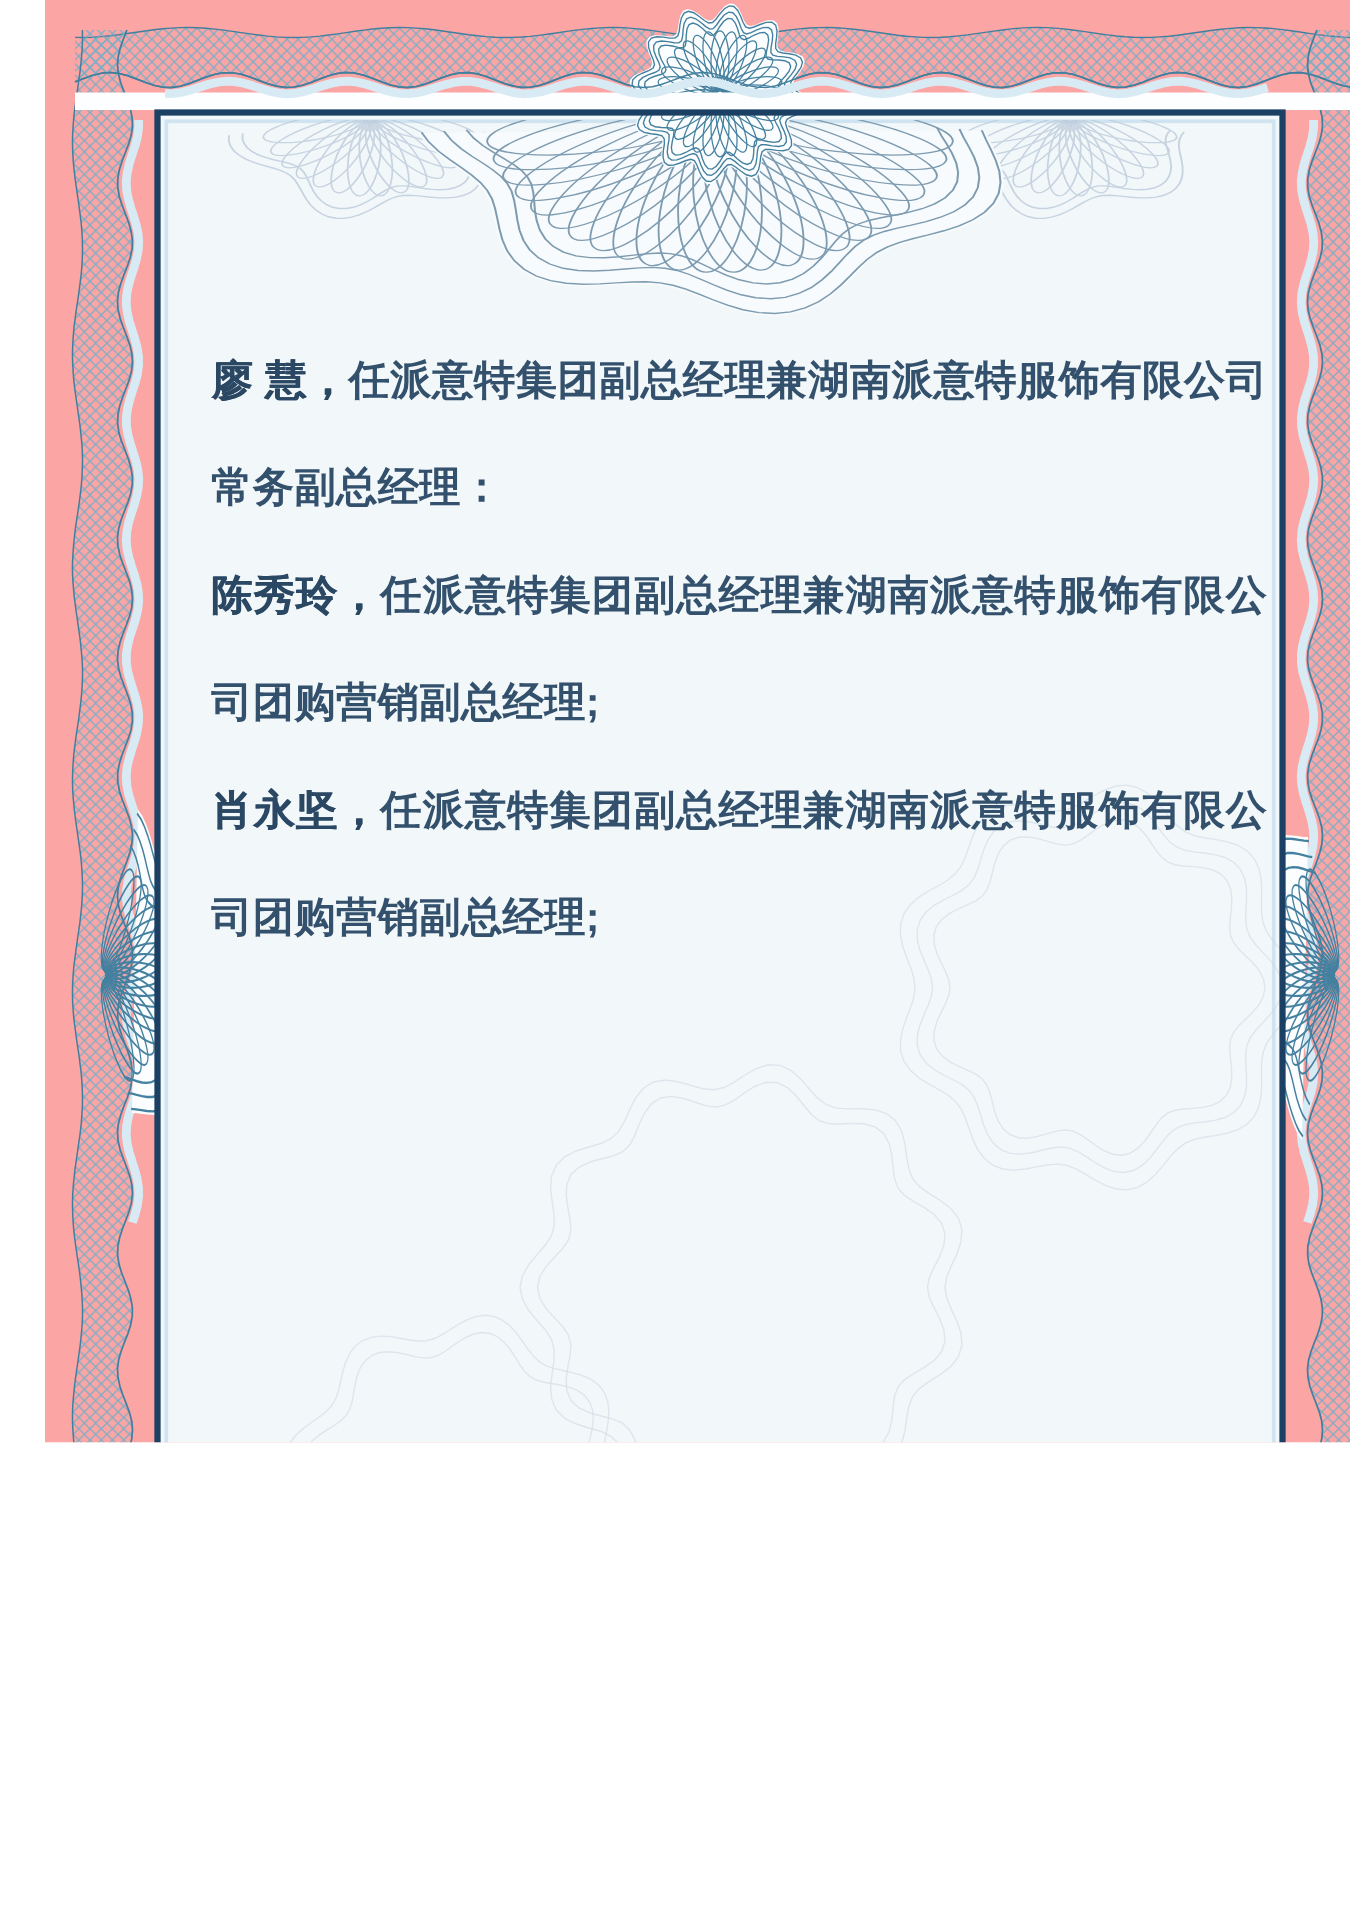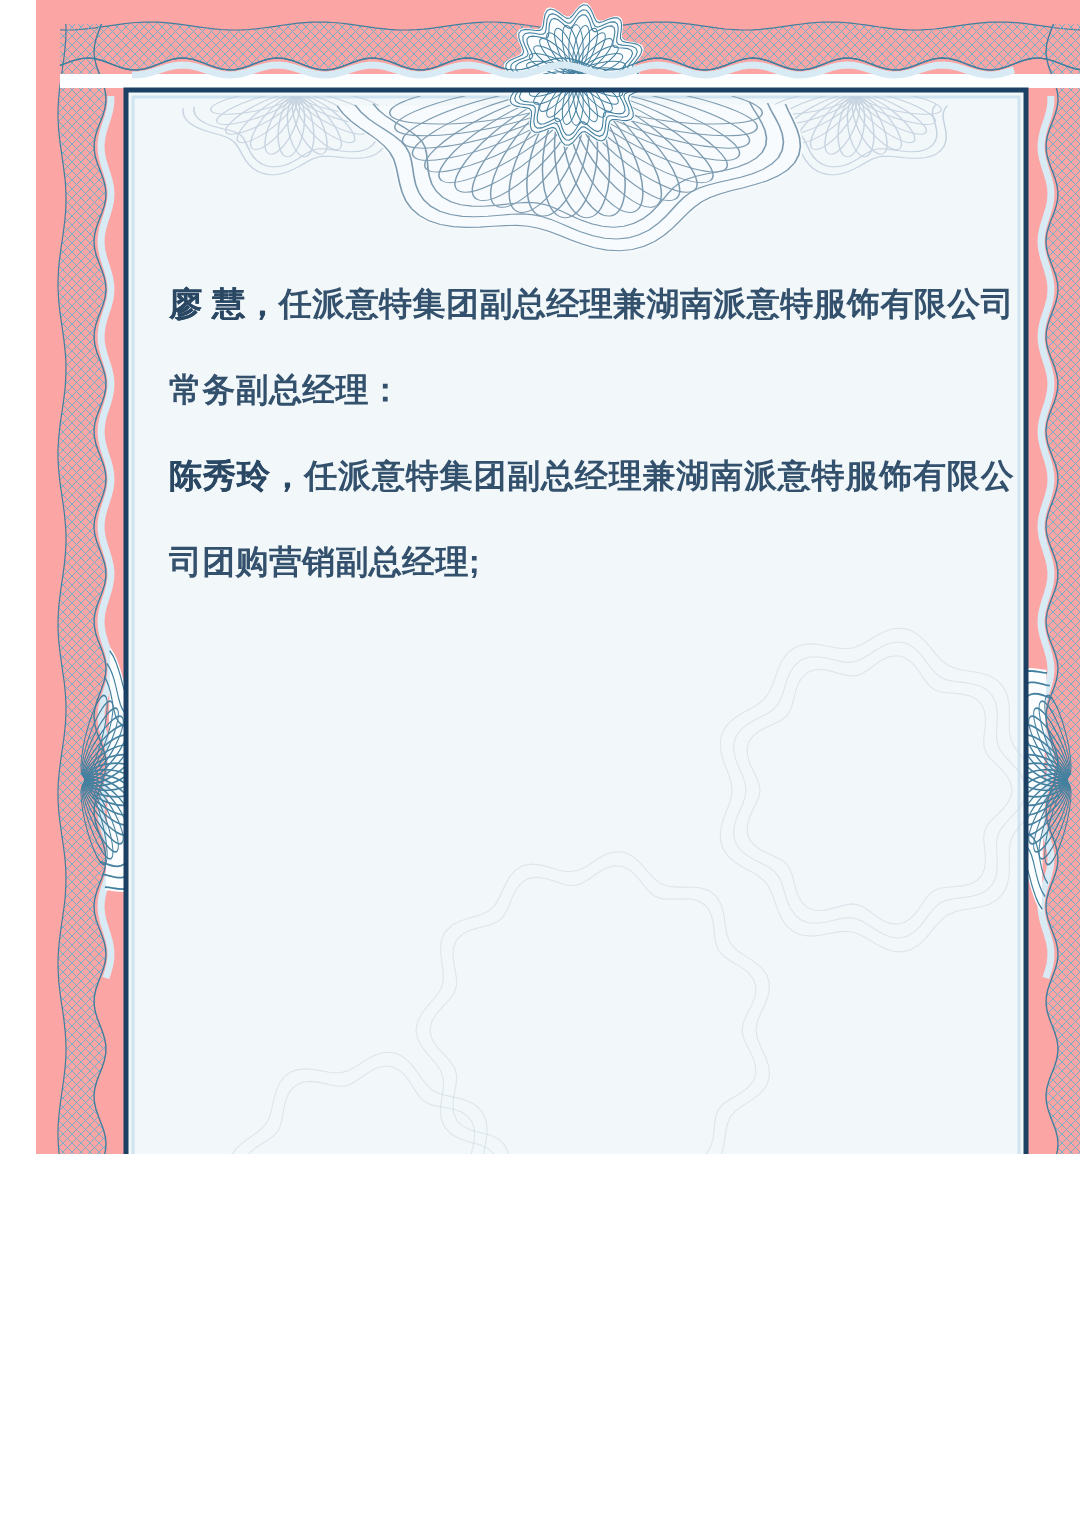--- a/index.html
+++ b/index.html
@@ -386,14 +386,15 @@
       <path d="M96.0,74.9L103.0,74.8L110.0,73.8L117.0,71.9L124.0,69.6L131.0,67.4L138.0,65.8L145.0,65.0L152.0,65.3L159.0,66.6L166.0,68.6L173.0,70.9L180.0,73.0L187.0,74.5L194.0,75.0L201.0,74.5L208.0,73.0L215.0,70.9L222.0,68.6L229.0,66.6L236.0,65.3L243.0,65.0L250.0,65.8L257.0,67.4L264.0,69.6L271.0,71.8L278.0,73.7L285.0,74.8L292.0,74.9L299.0,74.0L306.0,72.2L313.0,69.9L320.0,67.7L327.0,66.0L334.0,65.1L341.0,65.2L348.0,66.4L355.0,68.3L362.0,70.5L369.0,72.7L376.0,74.3L383.0,75.0L390.0,74.6L397.0,73.3L404.0,71.3L411.0,69.0L418.0,66.9L425.0,65.5L432.0,65.0L439.0,65.6L446.0,67.1L453.0,69.2L460.0,71.5L467.0,73.5L474.0,74.7L481.0,75.0L488.0,74.2L495.0,72.5L502.0,70.3L509.0,68.0L516.0,66.2L523.0,65.1L530.0,65.1L537.0,66.1L544.0,68.0L551.0,70.2L558.0,72.4L565.0,74.1L572.0,75.0L579.0,74.7L586.0,73.5L593.0,71.6L600.0,69.3L607.0,67.2L614.0,65.6L621.0,65.0L628.0,65.4L635.0,66.8L642.0,68.9L649.0,71.2L656.0,73.2L663.0,74.6L670.0,75.0L677.0,74.3L684.0,72.8L691.0,70.6L698.0,68.3L705.0,66.4L712.0,65.2L719.0,65.1L726.0,65.9L733.0,67.7L740.0,69.9L747.0,72.1L754.0,73.9L761.0,74.9L768.0,74.8L775.0,73.8L782.0,71.9L789.0,69.6L796.0,67.4L803.0,65.8L810.0,65.0L817.0,65.3L824.0,66.6L831.0,68.6L838.0,70.9L845.0,73.0L852.0,74.5L859.0,75.0L866.0,74.5L873.0,73.0L880.0,70.9L887.0,68.6L894.0,66.6L901.0,65.3L908.0,65.0L915.0,65.8L922.0,67.4L929.0,69.6L936.0,71.8L943.0,73.7L950.0,74.8L957.0,74.9L964.0,74.0L971.0,72.2L978.0,69.9" fill="none" stroke="#d8ebf5" stroke-width="7"></path>
       <path d="M96.0,1461.9L103.0,1461.8L110.0,1460.8L117.0,1458.9L124.0,1456.6L131.0,1454.4L138.0,1452.8L145.0,1452.0L152.0,1452.3L159.0,1453.6L166.0,1455.6L173.0,1457.9L180.0,1460.0L187.0,1461.5L194.0,1462.0L201.0,1461.5L208.0,1460.0L215.0,1457.9L222.0,1455.6L229.0,1453.6L236.0,1452.3L243.0,1452.0L250.0,1452.8L257.0,1454.4L264.0,1456.6L271.0,1458.8L278.0,1460.7L285.0,1461.8L292.0,1461.9L299.0,1461.0L306.0,1459.2L313.0,1456.9L320.0,1454.7L327.0,1453.0L334.0,1452.1L341.0,1452.2L348.0,1453.4L355.0,1455.3L362.0,1457.5L369.0,1459.7L376.0,1461.3L383.0,1462.0L390.0,1461.6L397.0,1460.3L404.0,1458.3L411.0,1456.0L418.0,1453.9L425.0,1452.5L432.0,1452.0L439.0,1452.6L446.0,1454.1L453.0,1456.2L460.0,1458.5L467.0,1460.5L474.0,1461.7L481.0,1462.0L488.0,1461.2L495.0,1459.5L502.0,1457.3L509.0,1455.0L516.0,1453.2L523.0,1452.1L530.0,1452.1L537.0,1453.1L544.0,1455.0L551.0,1457.2L558.0,1459.4L565.0,1461.1L572.0,1462.0L579.0,1461.7L586.0,1460.5L593.0,1458.6L600.0,1456.3L607.0,1454.2L614.0,1452.6L621.0,1452.0L628.0,1452.4L635.0,1453.8L642.0,1455.9L649.0,1458.2L656.0,1460.2L663.0,1461.6L670.0,1462.0L677.0,1461.3L684.0,1459.8L691.0,1457.6L698.0,1455.3L705.0,1453.4L712.0,1452.2L719.0,1452.1L726.0,1452.9L733.0,1454.7L740.0,1456.9L747.0,1459.1L754.0,1460.9L761.0,1461.9L768.0,1461.8L775.0,1460.8L782.0,1458.9L789.0,1456.6L796.0,1454.4L803.0,1452.8L810.0,1452.0L817.0,1452.3L824.0,1453.6L831.0,1455.6L838.0,1457.9L845.0,1460.0L852.0,1461.5L859.0,1462.0L866.0,1461.5L873.0,1460.0L880.0,1457.9L887.0,1455.6L894.0,1453.6L901.0,1452.3L908.0,1452.0L915.0,1452.8L922.0,1454.4L929.0,1456.6L936.0,1458.8L943.0,1460.7L950.0,1461.8L957.0,1461.9L964.0,1461.0L971.0,1459.2L978.0,1456.9" fill="none" stroke="#d8ebf5" stroke-width="7"></path>
       <path d="M24.0,65.5L31.0,62.8L38.0,60.3L45.0,58.6L52.0,58.0L59.0,58.7L66.0,60.5L73.0,63.1L80.0,65.8L87.0,68.2L94.0,69.7L101.0,70.0L108.0,69.0L115.0,67.0L122.0,64.3L129.0,61.6L136.0,59.4L143.0,58.2L150.0,58.2L157.0,59.4L164.0,61.6L171.0,64.3L178.0,66.9L185.0,68.9L192.0,69.9L199.0,69.7L206.0,68.2L213.0,65.9L220.0,63.1L227.0,60.6L234.0,58.7L241.0,58.0L248.0,58.5L255.0,60.2L262.0,62.7L269.0,65.4L276.0,67.9L283.0,69.5L290.0,70.0L297.0,69.2L304.0,67.3L311.0,64.7L318.0,62.0L325.0,59.7L332.0,58.3L339.0,58.1L346.0,59.1L353.0,61.2L360.0,63.9L367.0,66.6L374.0,68.7L381.0,69.9L388.0,69.8L395.0,68.5L402.0,66.3L409.0,63.5L416.0,60.9L423.0,58.9L430.0,58.0L437.0,58.4L444.0,59.9L451.0,62.3L458.0,65.0L465.0,67.6L472.0,69.4L479.0,70.0L486.0,69.4L493.0,67.6L500.0,65.1L507.0,62.4L514.0,60.0L521.0,58.4L528.0,58.0L535.0,58.9L542.0,60.9L549.0,63.5L556.0,66.2L563.0,68.5L570.0,69.8L577.0,69.9L584.0,68.8L591.0,66.6L598.0,63.9L605.0,61.3L612.0,59.2L619.0,58.1L626.0,58.3L633.0,59.6L640.0,61.9L647.0,64.7L654.0,67.3L661.0,69.2L668.0,70.0L675.0,69.5L682.0,67.9L689.0,65.5L696.0,62.8L703.0,60.3L710.0,58.6L717.0,58.0L724.0,58.7L731.0,60.5L738.0,63.1L745.0,65.8L752.0,68.2L759.0,69.7L766.0,70.0L773.0,69.0L780.0,67.0L787.0,64.3L794.0,61.6L801.0,59.4L808.0,58.2L815.0,58.2L822.0,59.4L829.0,61.6L836.0,64.3L843.0,66.9L850.0,68.9L857.0,69.9L864.0,69.7L871.0,68.2L878.0,65.9L885.0,63.1L892.0,60.6L899.0,58.7L906.0,58.0L913.0,58.5L920.0,60.2L927.0,62.7L934.0,65.4L941.0,67.9L948.0,69.5L955.0,70.0L962.0,69.2L969.0,67.3L976.0,64.7L983.0,62.0L990.0,59.7L997.0,58.3L1004.0,58.1L1011.0,59.1L1018.0,61.2L1025.0,63.9L1032.0,66.6L1039.0,68.7L1046.0,69.9L1053.0,69.8" fill="none" stroke="#417f9e" stroke-width="1.2"></path>
       <path d="M24.0,1464.5L31.0,1461.8L38.0,1459.3L45.0,1457.6L52.0,1457.0L59.0,1457.7L66.0,1459.5L73.0,1462.1L80.0,1464.8L87.0,1467.2L94.0,1468.7L101.0,1469.0L108.0,1468.0L115.0,1466.0L122.0,1463.3L129.0,1460.6L136.0,1458.4L143.0,1457.2L150.0,1457.2L157.0,1458.4L164.0,1460.6L171.0,1463.3L178.0,1465.9L185.0,1467.9L192.0,1468.9L199.0,1468.7L206.0,1467.2L213.0,1464.9L220.0,1462.1L227.0,1459.6L234.0,1457.7L241.0,1457.0L248.0,1457.5L255.0,1459.2L262.0,1461.7L269.0,1464.4L276.0,1466.9L283.0,1468.5L290.0,1469.0L297.0,1468.2L304.0,1466.3L311.0,1463.7L318.0,1461.0L325.0,1458.7L332.0,1457.3L339.0,1457.1L346.0,1458.1L353.0,1460.2L360.0,1462.9L367.0,1465.6L374.0,1467.7L381.0,1468.9L388.0,1468.8L395.0,1467.5L402.0,1465.3L409.0,1462.5L416.0,1459.9L423.0,1457.9L430.0,1457.0L437.0,1457.4L444.0,1458.9L451.0,1461.3L458.0,1464.0L465.0,1466.6L472.0,1468.4L479.0,1469.0L486.0,1468.4L493.0,1466.6L500.0,1464.1L507.0,1461.4L514.0,1459.0L521.0,1457.4L528.0,1457.0L535.0,1457.9L542.0,1459.9L549.0,1462.5L556.0,1465.2L563.0,1467.5L570.0,1468.8L577.0,1468.9L584.0,1467.8L591.0,1465.6L598.0,1462.9L605.0,1460.3L612.0,1458.2L619.0,1457.1L626.0,1457.3L633.0,1458.6L640.0,1460.9L647.0,1463.7L654.0,1466.3L661.0,1468.2L668.0,1469.0L675.0,1468.5L682.0,1466.9L689.0,1464.5L696.0,1461.8L703.0,1459.3L710.0,1457.6L717.0,1457.0L724.0,1457.7L731.0,1459.5L738.0,1462.1L745.0,1464.8L752.0,1467.2L759.0,1468.7L766.0,1469.0L773.0,1468.0L780.0,1466.0L787.0,1463.3L794.0,1460.6L801.0,1458.4L808.0,1457.2L815.0,1457.2L822.0,1458.4L829.0,1460.6L836.0,1463.3L843.0,1465.9L850.0,1467.9L857.0,1468.9L864.0,1468.7L871.0,1467.2L878.0,1464.9L885.0,1462.1L892.0,1459.6L899.0,1457.7L906.0,1457.0L913.0,1457.5L920.0,1459.2L927.0,1461.7L934.0,1464.4L941.0,1466.9L948.0,1468.5L955.0,1469.0L962.0,1468.2L969.0,1466.3L976.0,1463.7L983.0,1461.0L990.0,1458.7L997.0,1457.3L1004.0,1457.1L1011.0,1458.1L1018.0,1460.2L1025.0,1462.9L1032.0,1465.6L1039.0,1467.7L1046.0,1468.9L1053.0,1468.8" fill="none" stroke="#417f9e" stroke-width="1.2"></path>
       <rect x="90" y="90" width="900" height="1347" fill="none" stroke="#1c4064" stroke-width="5"></rect>
       <rect x="0" y="1518" width="1080" height="2" fill="#d8ebf5" opacity="0.9"></rect>
     </svg>
   <main class="content" id="paras">
       <p class="appt" style="color: rgb(51, 81, 109);"><span class="pname" style="color: rgb(42, 71, 99);">廖 慧，</span><span class="ptext">任派意特集团副总经理兼湖南派意特服饰有限公司常务副总经理：</span></p>
       <p class="appt" style="color: rgb(51, 81, 109);"><span class="pname" style="color: rgb(42, 71, 99);">陈秀玲，</span><span class="ptext">任派意特集团副总经理兼湖南派意特服饰有限公司团购营销副总经理;</span></p>
+      <p class="appt" style="color: rgb(51, 81, 109);"><span class="pname" style="color: rgb(42, 71, 99);">肖永坚，</span><span class="ptext">任派意特集团副总经理兼湖南派意特服饰有限公司团购营销副总经理;</span></p>
     </main>
 </div>
 
 </body></html>

